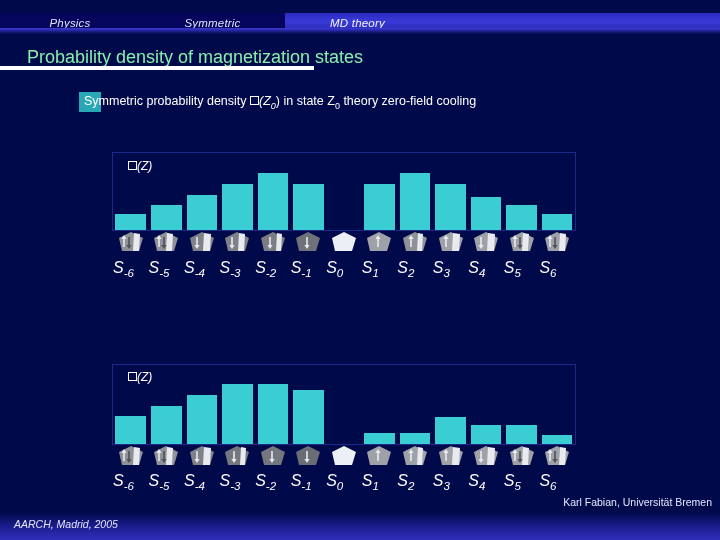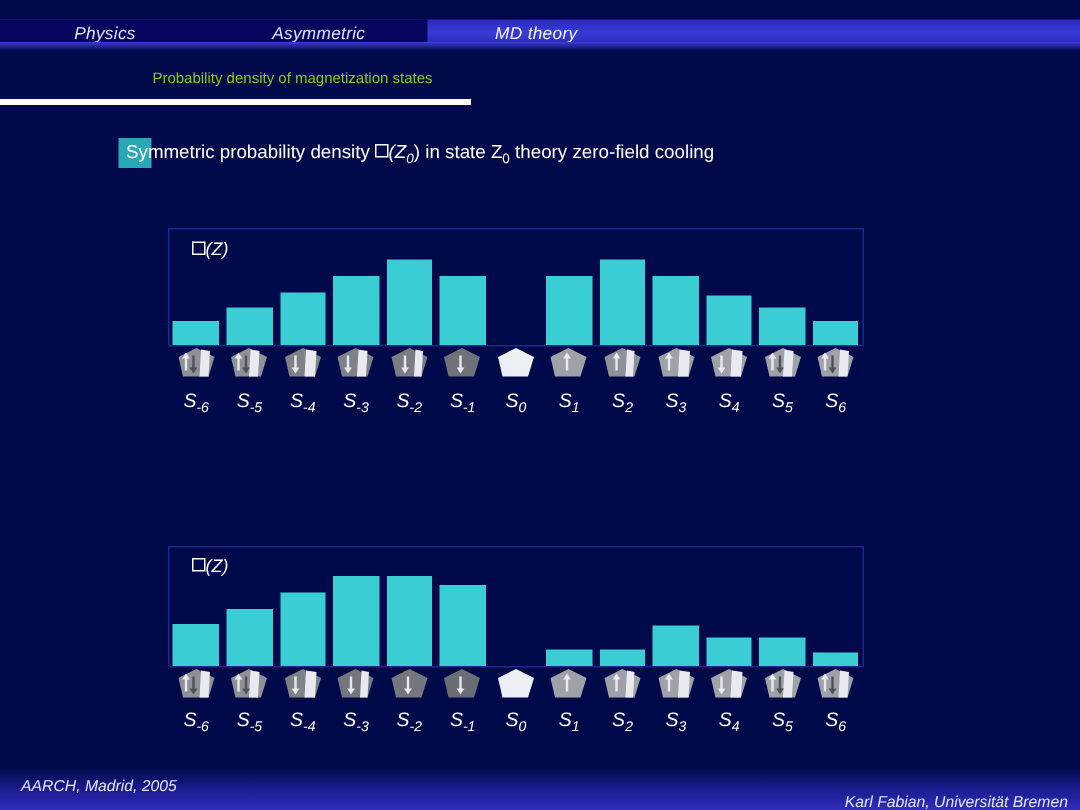--- a/index.html
+++ b/index.html
@@ -49,22 +49,22 @@
     width: 720px; height: 6px;
     background: linear-gradient(to bottom, #3c3cd8 0%, #1c1c86 60%, #000a4a 100%);
   }
 
   
   #slide-title {
     position: absolute;
     left: 0; top: 47px;
     width: 390px;
     text-align: center;
-    color: #84cc16;
-    font-size: 10px;
+    color: #86efac;
+    font-size: 18px;
     font-family: "Liberation Sans", sans-serif;
     white-space: nowrap;
   }
   #title-rule {
     position: absolute;
     left: 0; top: 66px;
     width: 314px; height: 4px;
     background: #ffffff;
   }
 
@@ -157,23 +157,23 @@
 
   
   .axis-row {
     position: absolute;
     display: flex;
   }
   #chart-1-axis { left: 113px; top: 259px; width: 462px; }
   #chart-2-axis { left: 113px; top: 472px; width: 462px; }
   .axis-tick {
     flex: 1 1 0;
-    text-align: center;
+    text-align: left;
     color: #ffffff;
-    font-size: 13px;
+    font-size: 16px;
     font-style: italic;
     white-space: nowrap;
   }
 
   
   #footer {
     position: absolute;
     left: 0; top: 512px;
     width: 720px; height: 28px;
     background: linear-gradient(to bottom, #000a4a 0%, #1d1d92 55%, #2f2fbe 100%);
@@ -181,39 +181,38 @@
   #footer-left {
     position: absolute;
     left: 14px; top: 518px;
     color: #e4e6ff;
     font-size: 10.5px;
     font-style: italic;
     white-space: nowrap;
   }
   #footer-right {
     position: absolute;
-    right: 8px; top: 529px;
+    right: 8px; top: 496px;
     color: #e4e6ff;
     font-size: 10.5px;
-    font-style: italic;
     white-space: nowrap;
     text-align: center;
   }
 </style>
 </head>
 <body>
 
 <div id="slide">
 
   <div id="navbar">
       <div class="nav-tab inactive" style="width: 140px;">
         <span>Physics</span>
       </div>
       <div class="nav-tab inactive" style="width: 145px;">
-        <span>Asymmetric</span>
+        <span>Symmetric</span>
       </div>
       <div class="nav-tab active" style="width: 145px;">
         <span>MD theory</span>
       </div>
     </div>
   <div id="nav-underglow"></div>
 
   <div id="slide-title">Probability density of magnetization states</div>
   <div id="title-rule"></div>
 

